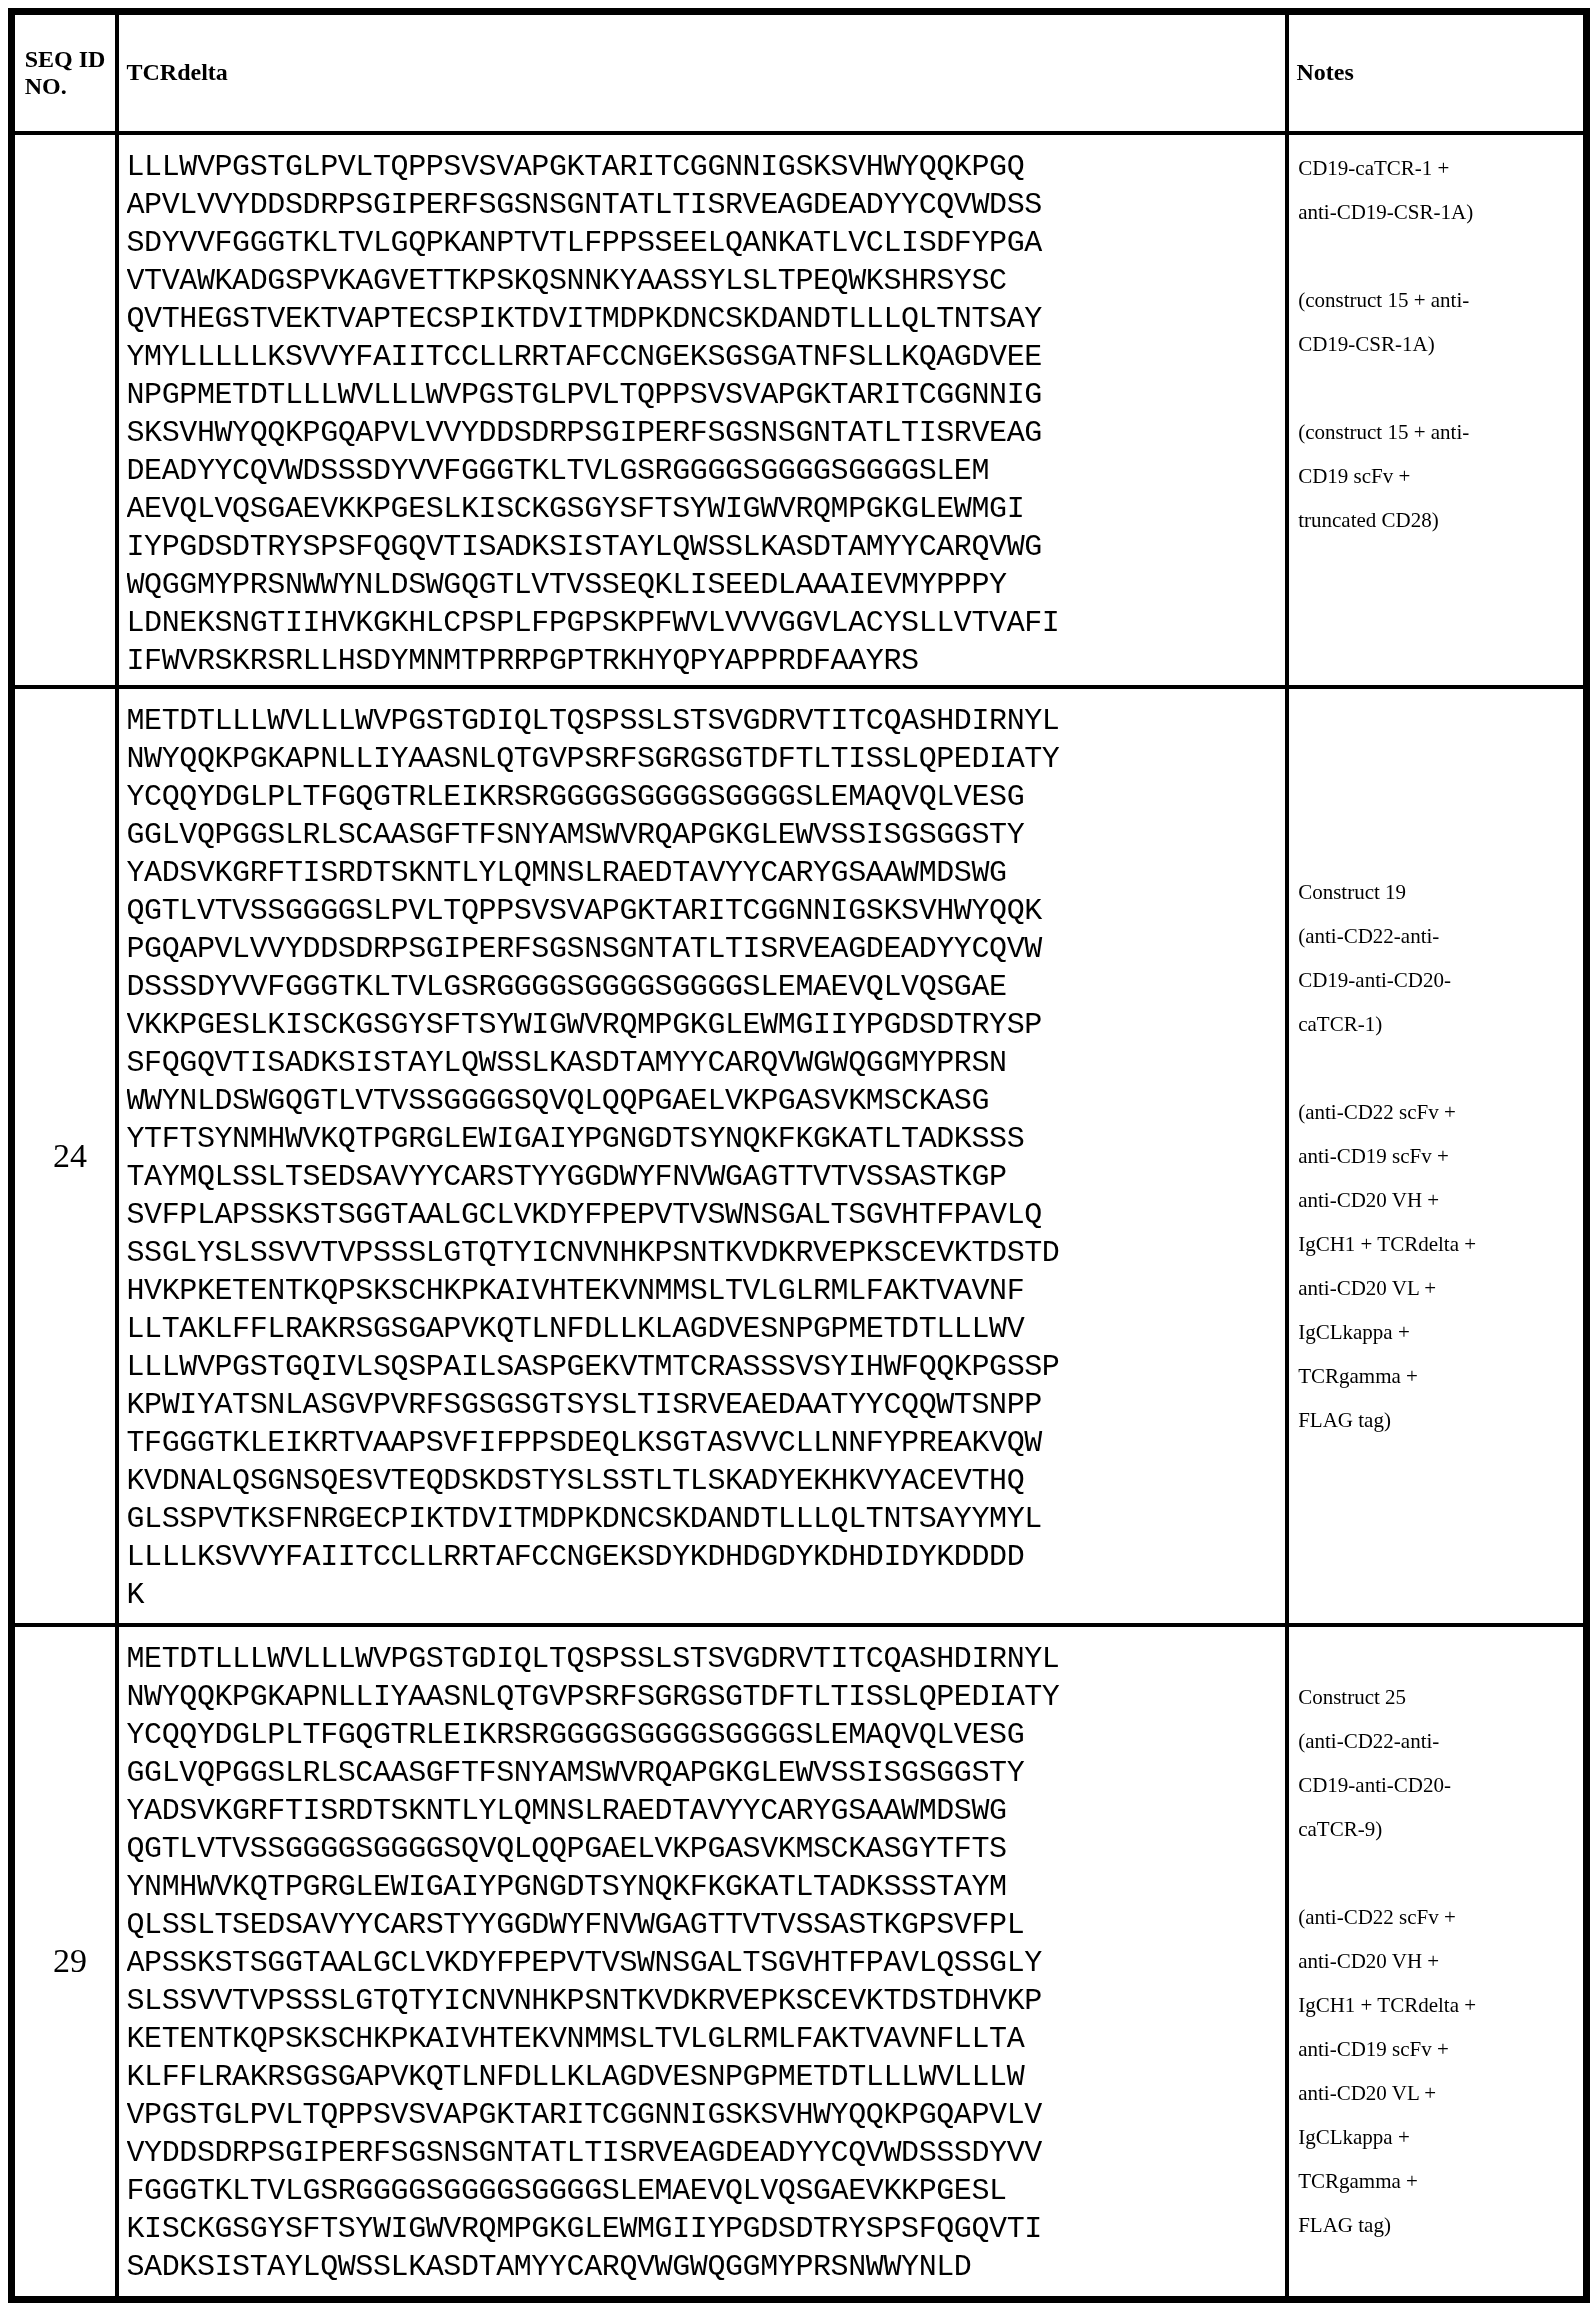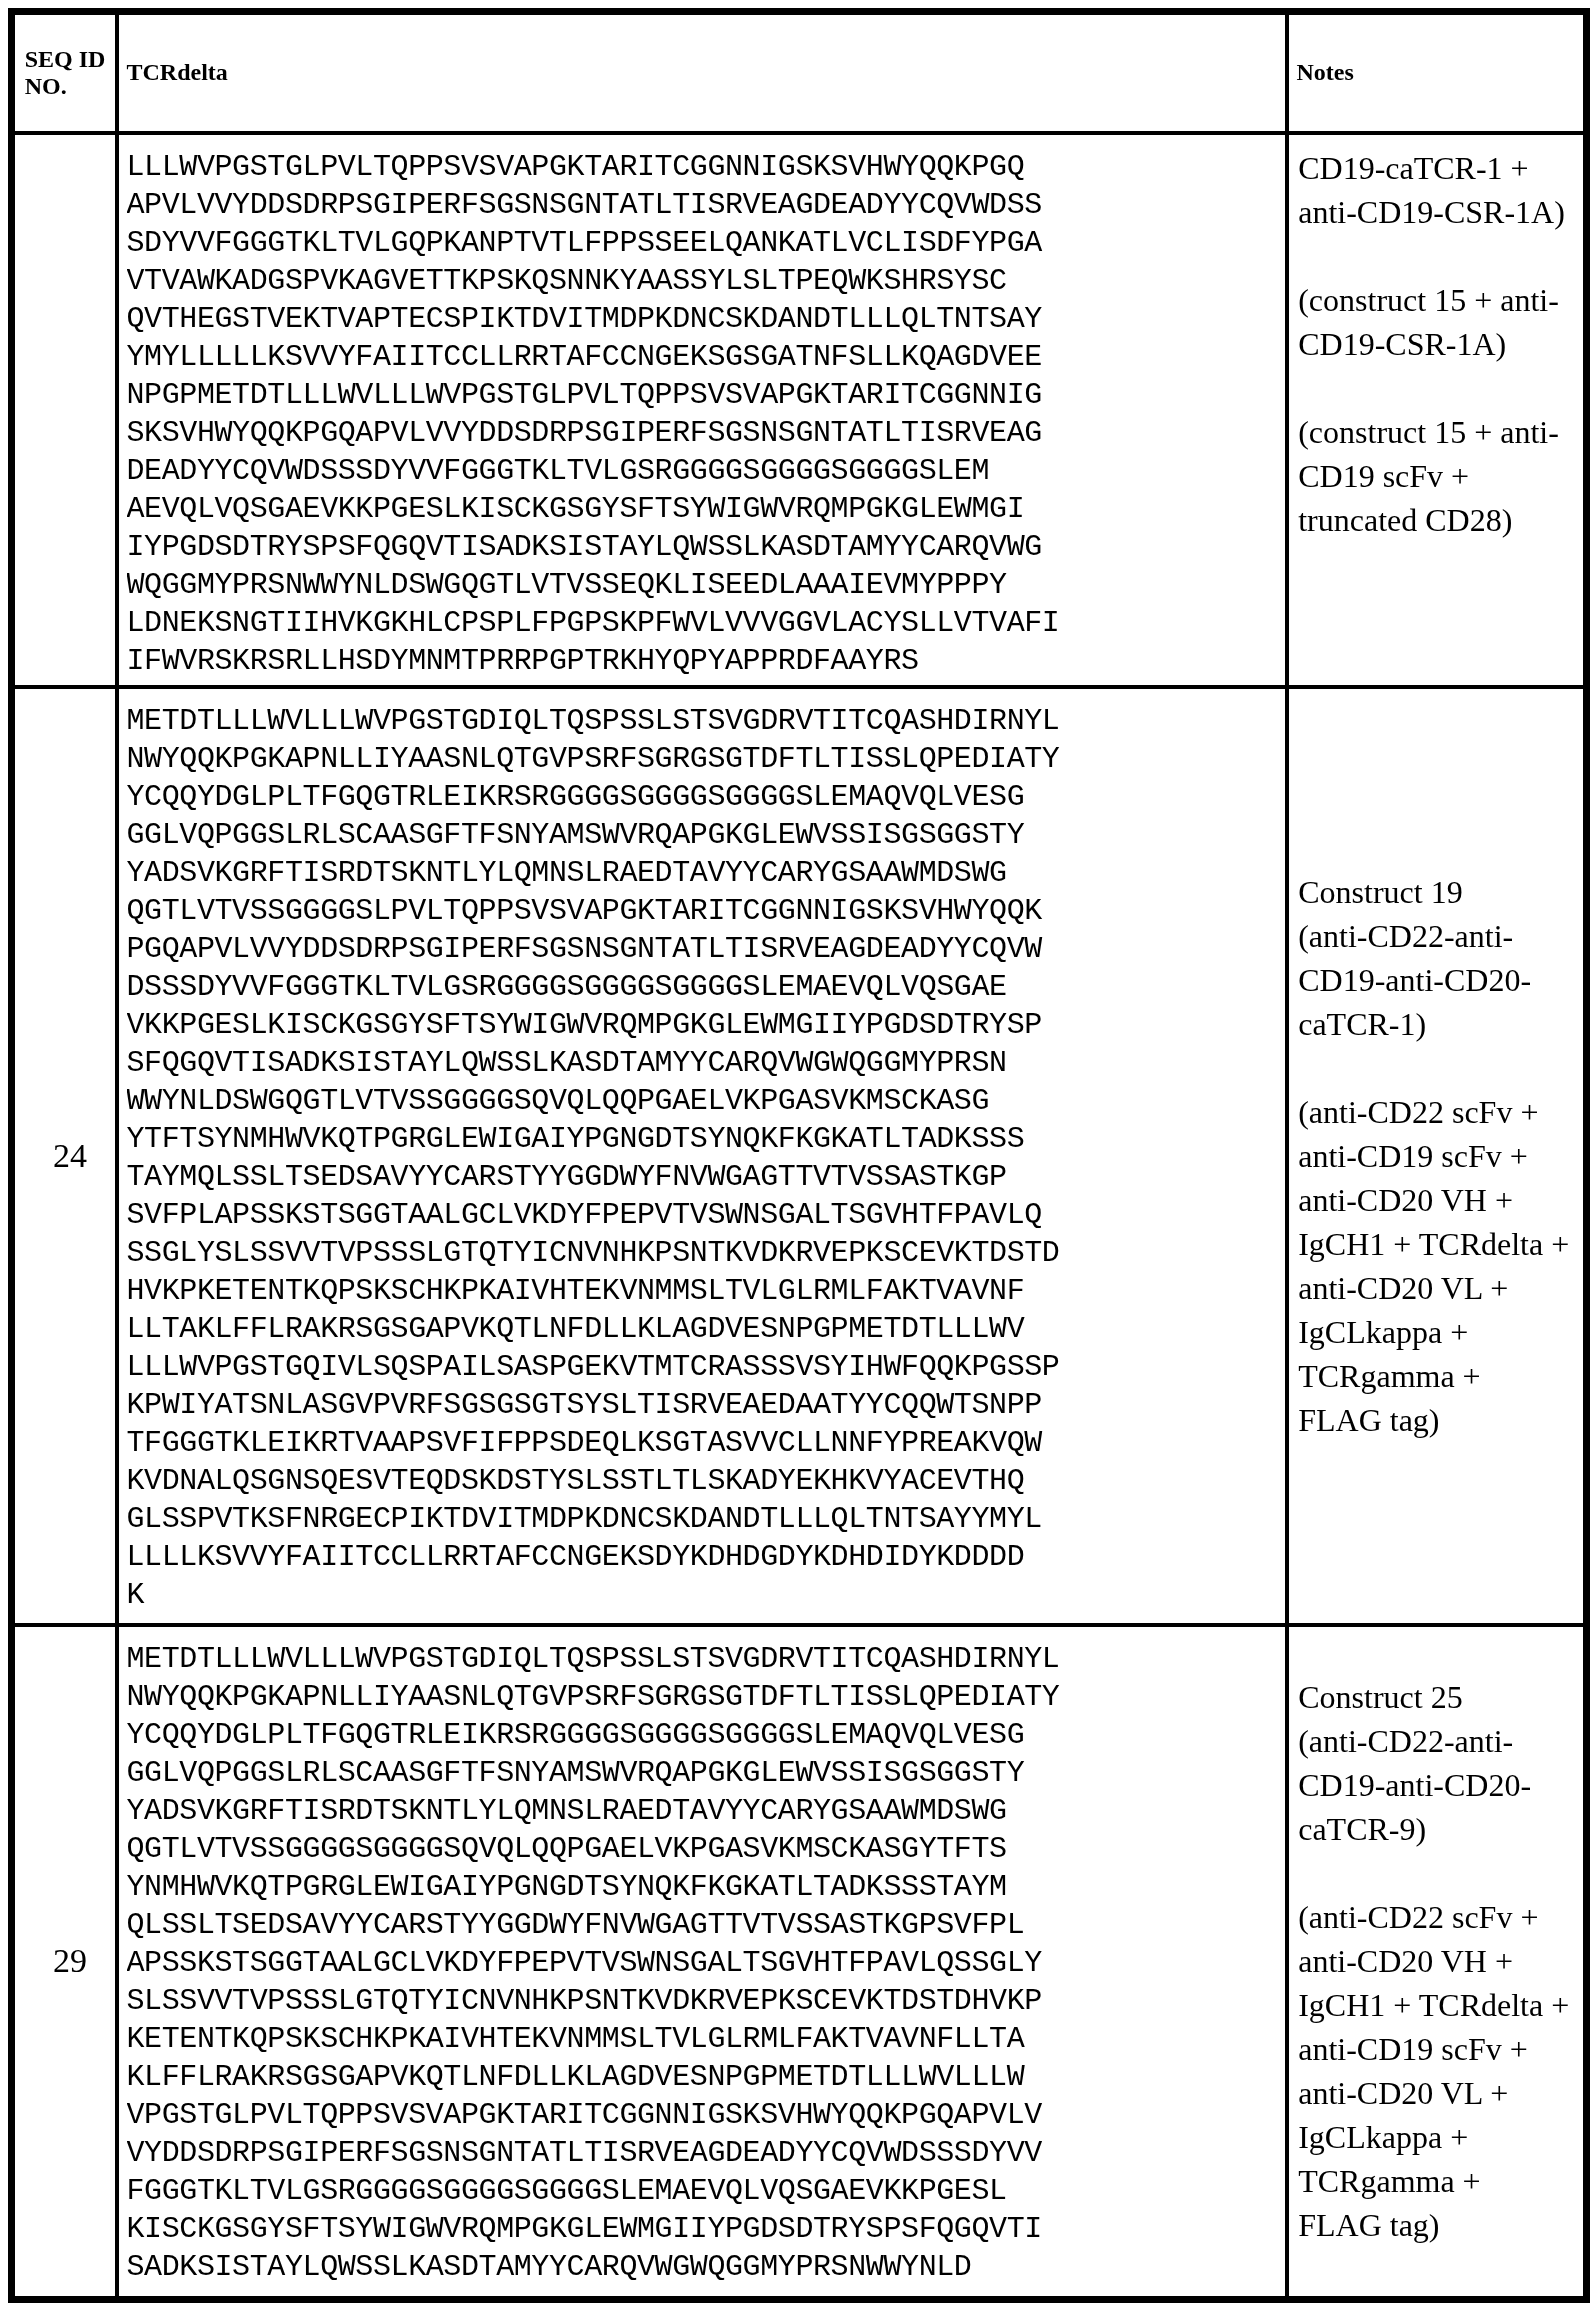--- a/index.html
+++ b/index.html
@@ -51,21 +51,21 @@
     letter-spacing: -0.4px;
     white-space: nowrap;
     overflow: hidden;
   }
   td.notes-cell {
     vertical-align: middle;
     padding: 4.8px 3.2px 4.8px 9.7px;
   }
   tbody tr:first-child td.notes-cell { vertical-align: top; padding-top: 11.3px; }
   .note-line {
-    font-size: 32px;
+    font-size: 21px;
     line-height: 44px;
     white-space: nowrap;
     overflow: hidden;
   }
 </style>
 </head>
 <body>
 
 <div class="page">
   <table class="seq-table">

